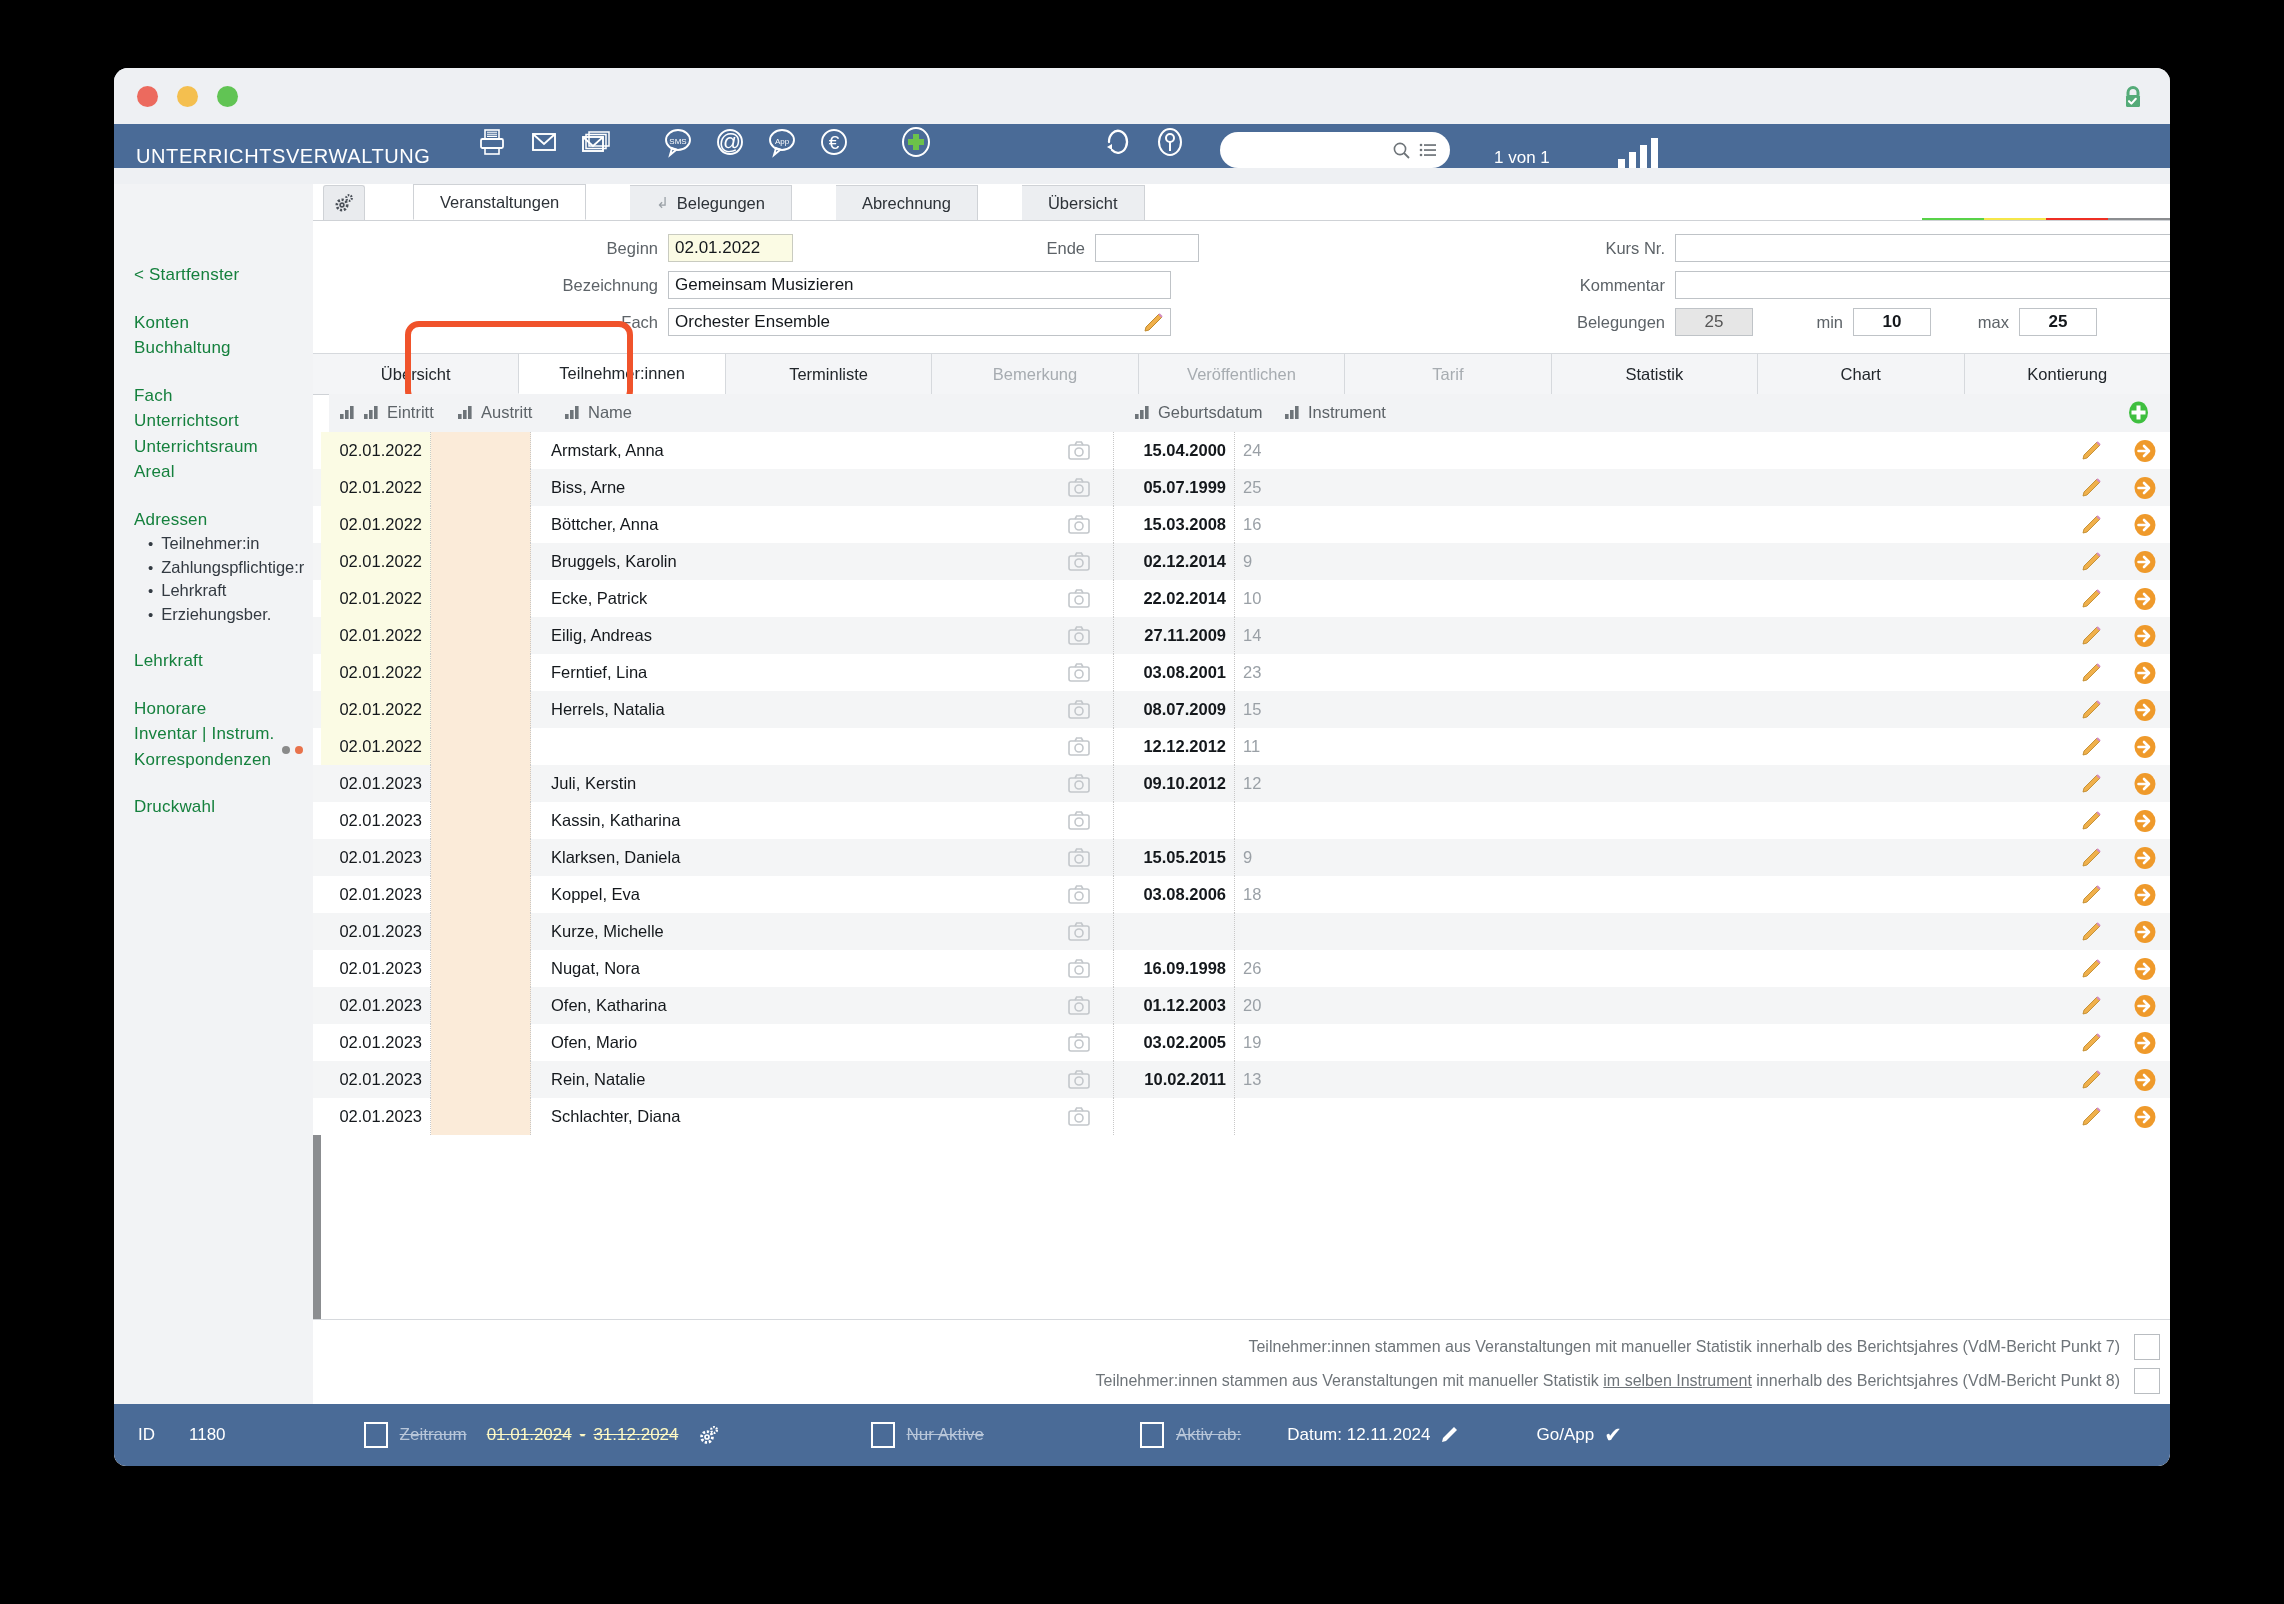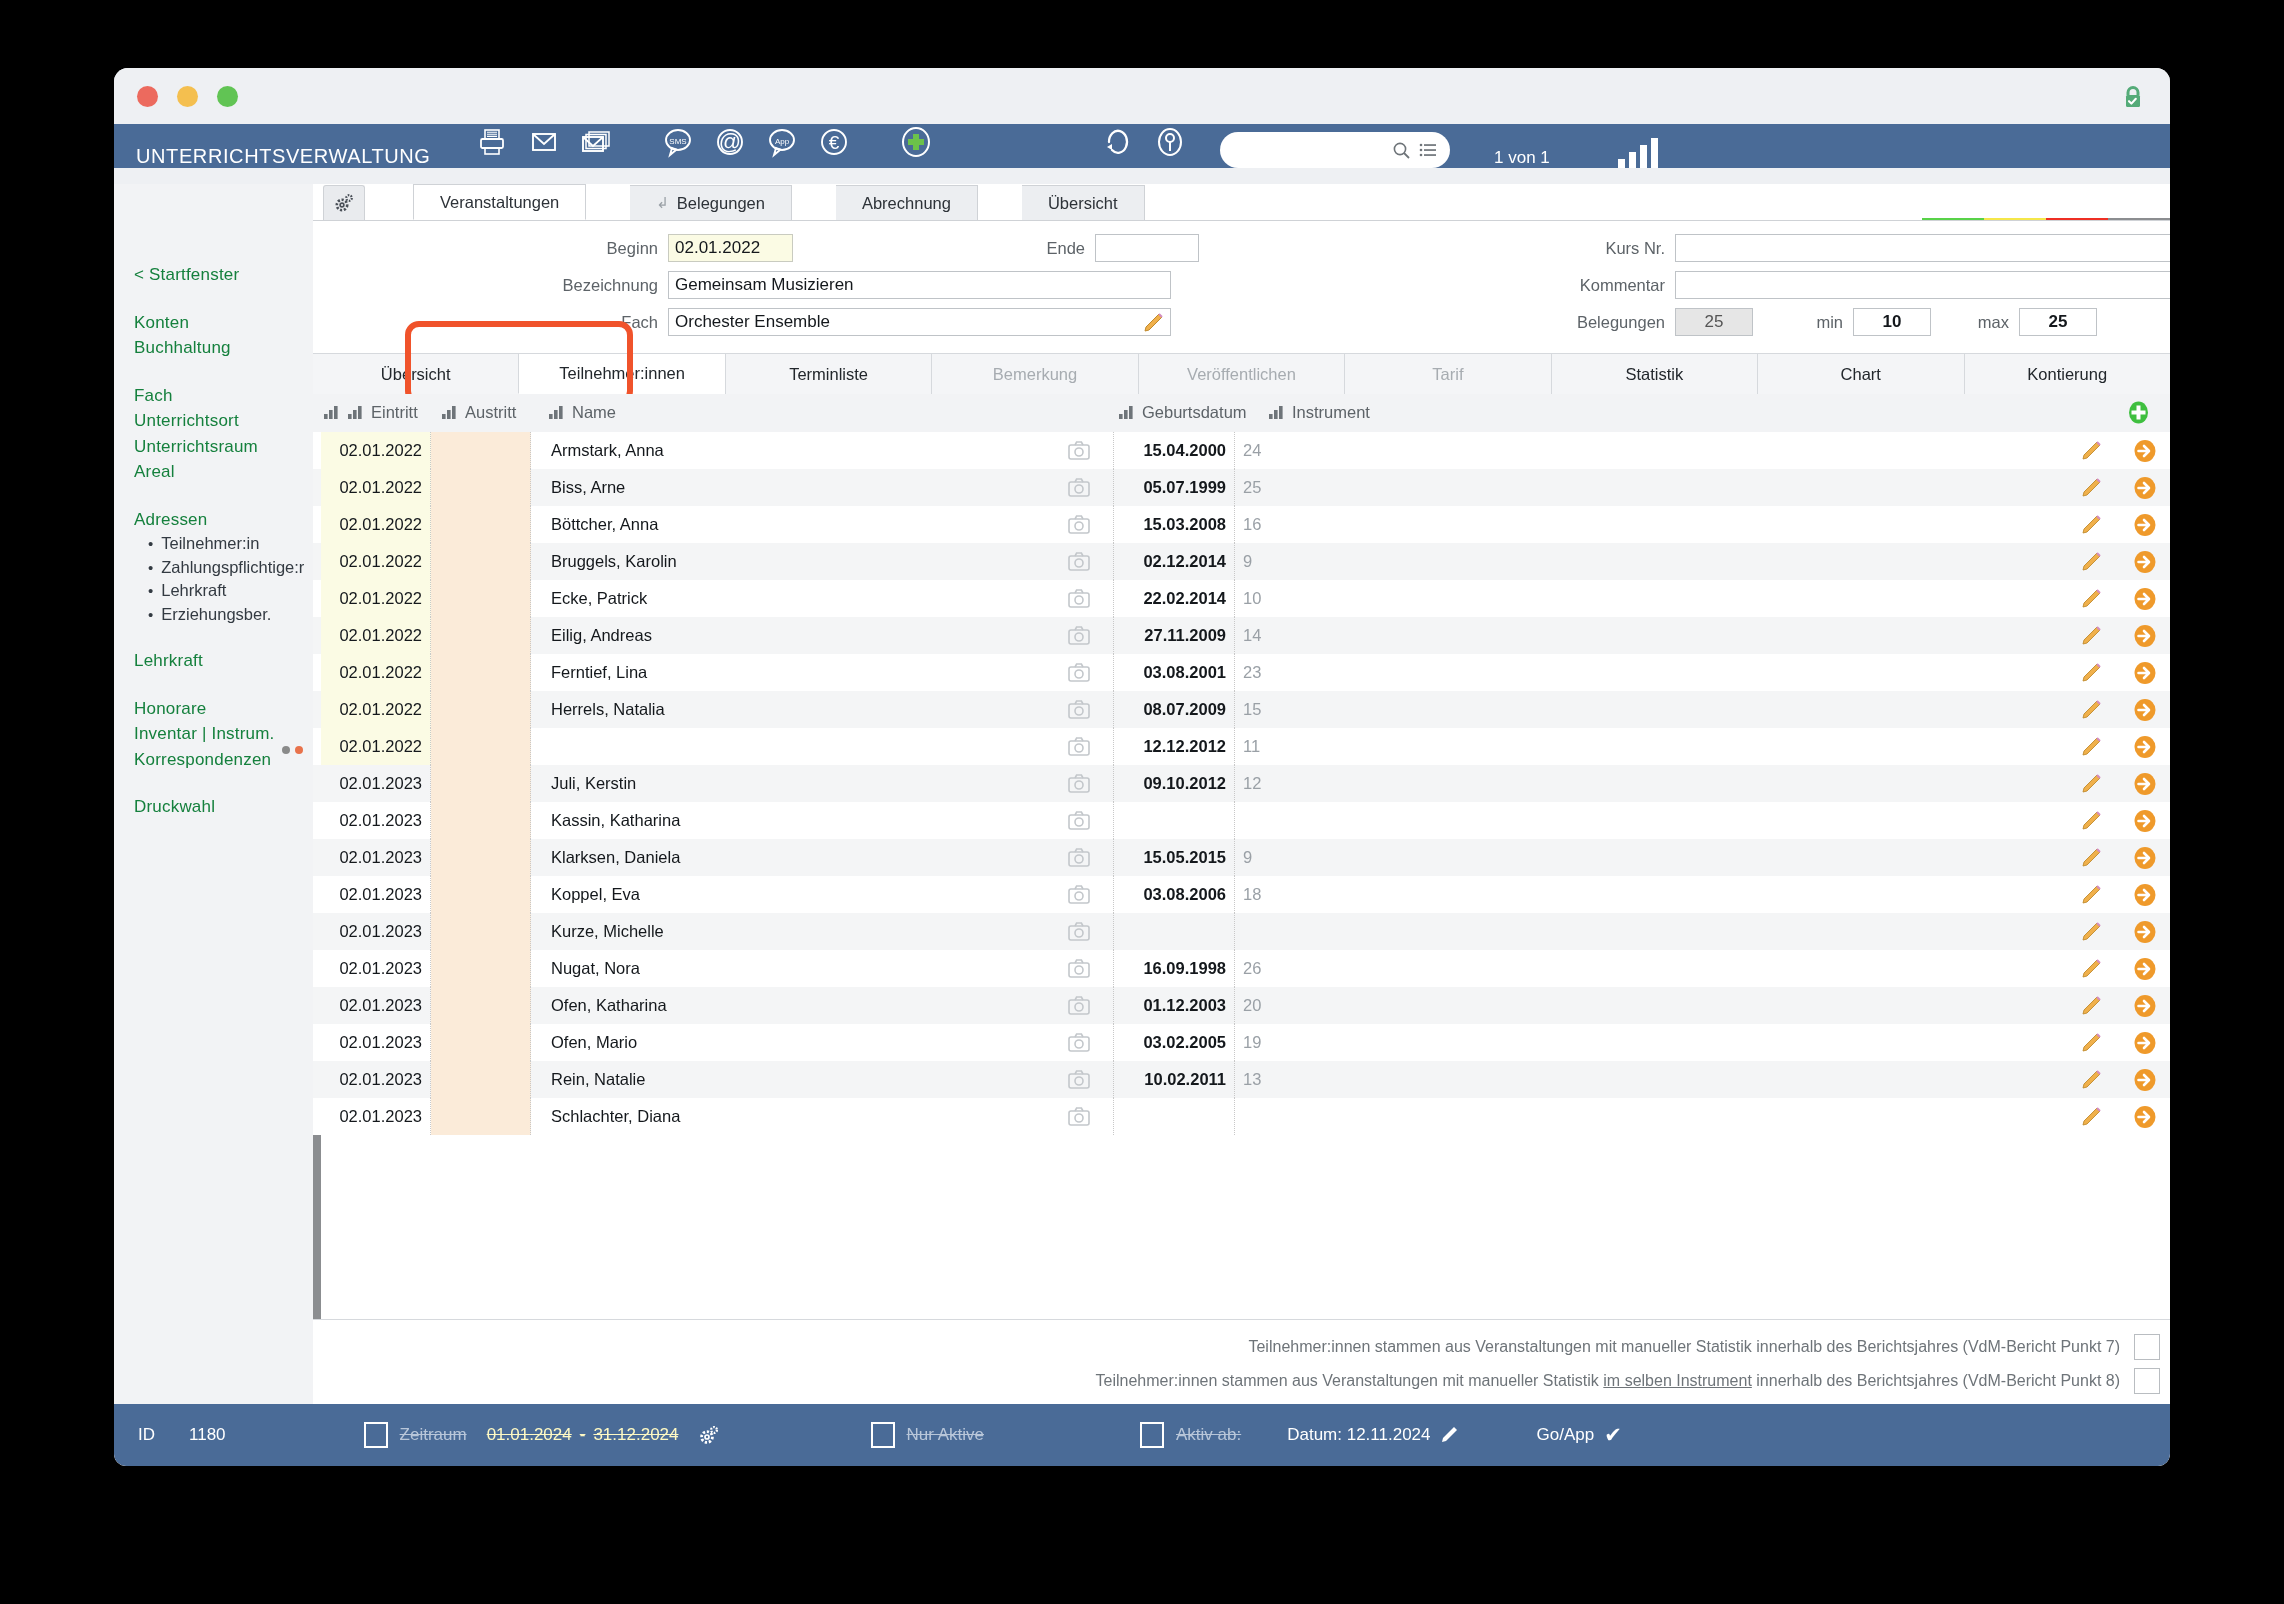--- a/index.html
+++ b/index.html
@@ -323,21 +323,21 @@
     width: 216px;
     height: 72px;
     border: 6px solid #f0532b;
     border-radius: 14px;
     pointer-events: none;
   }
 
   
   .colhdr {
     position: absolute;
-    left: 0;
+    left: 16px;
     top: 210px;
     right: 0;
     height: 38px;
     background: #f2f3f5;
     border-bottom: 1px solid #d6d9dd;
     font-size: 16.5px;
     color: #5d6368;
   }
   .colhdr .ch {
     position: absolute;

